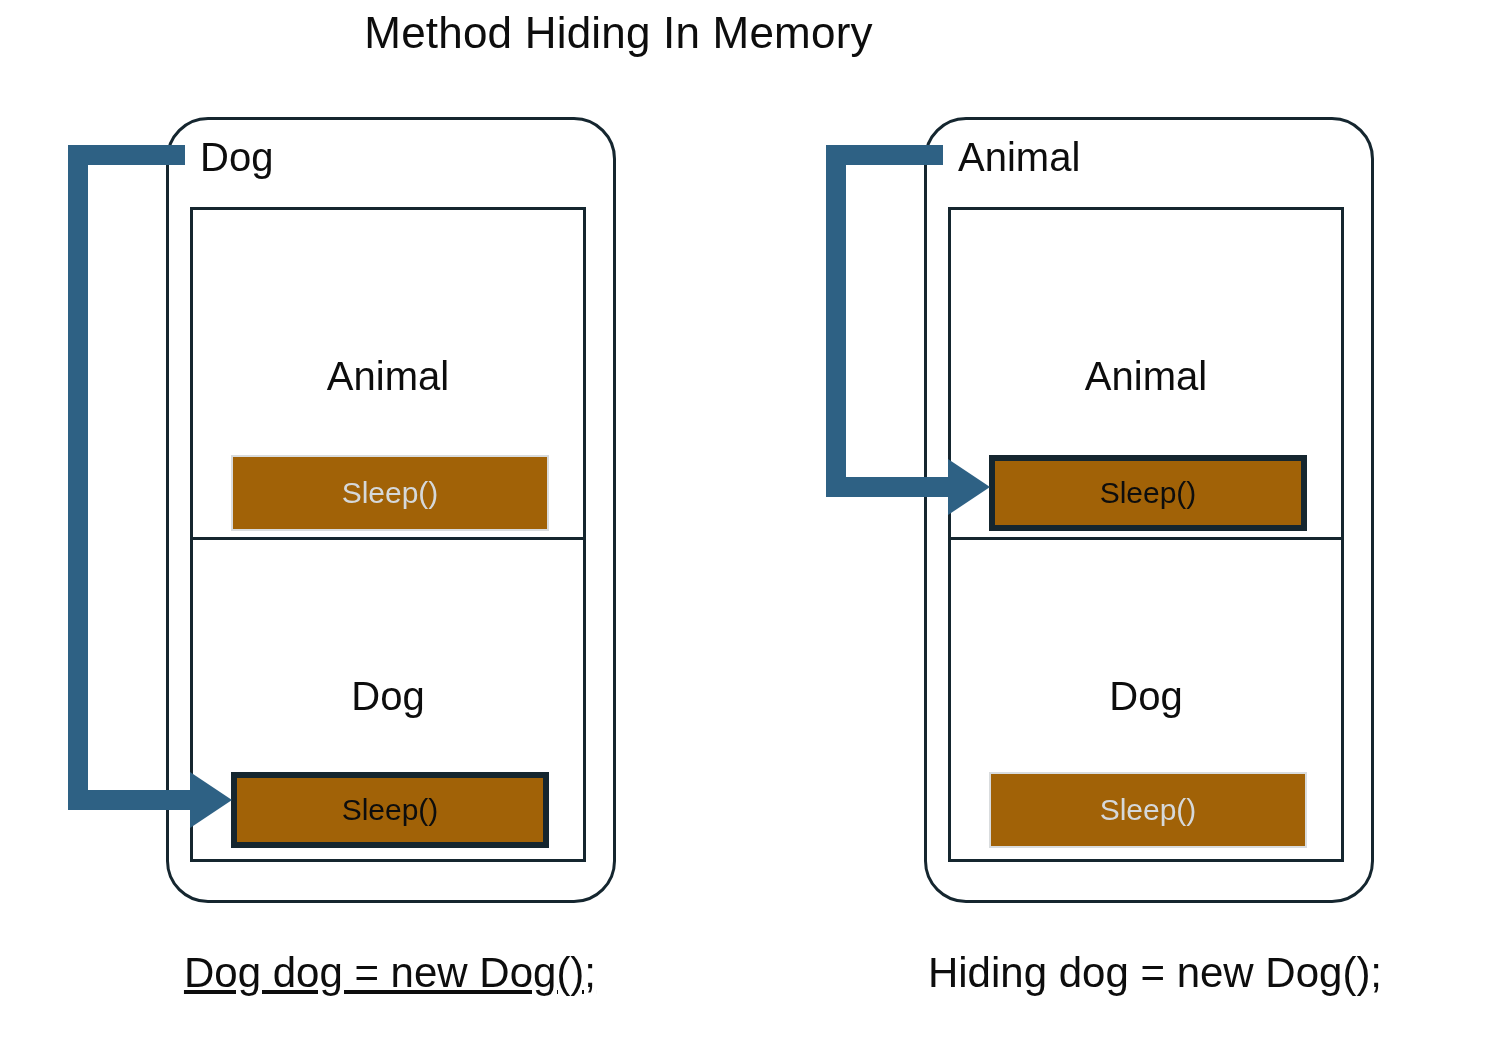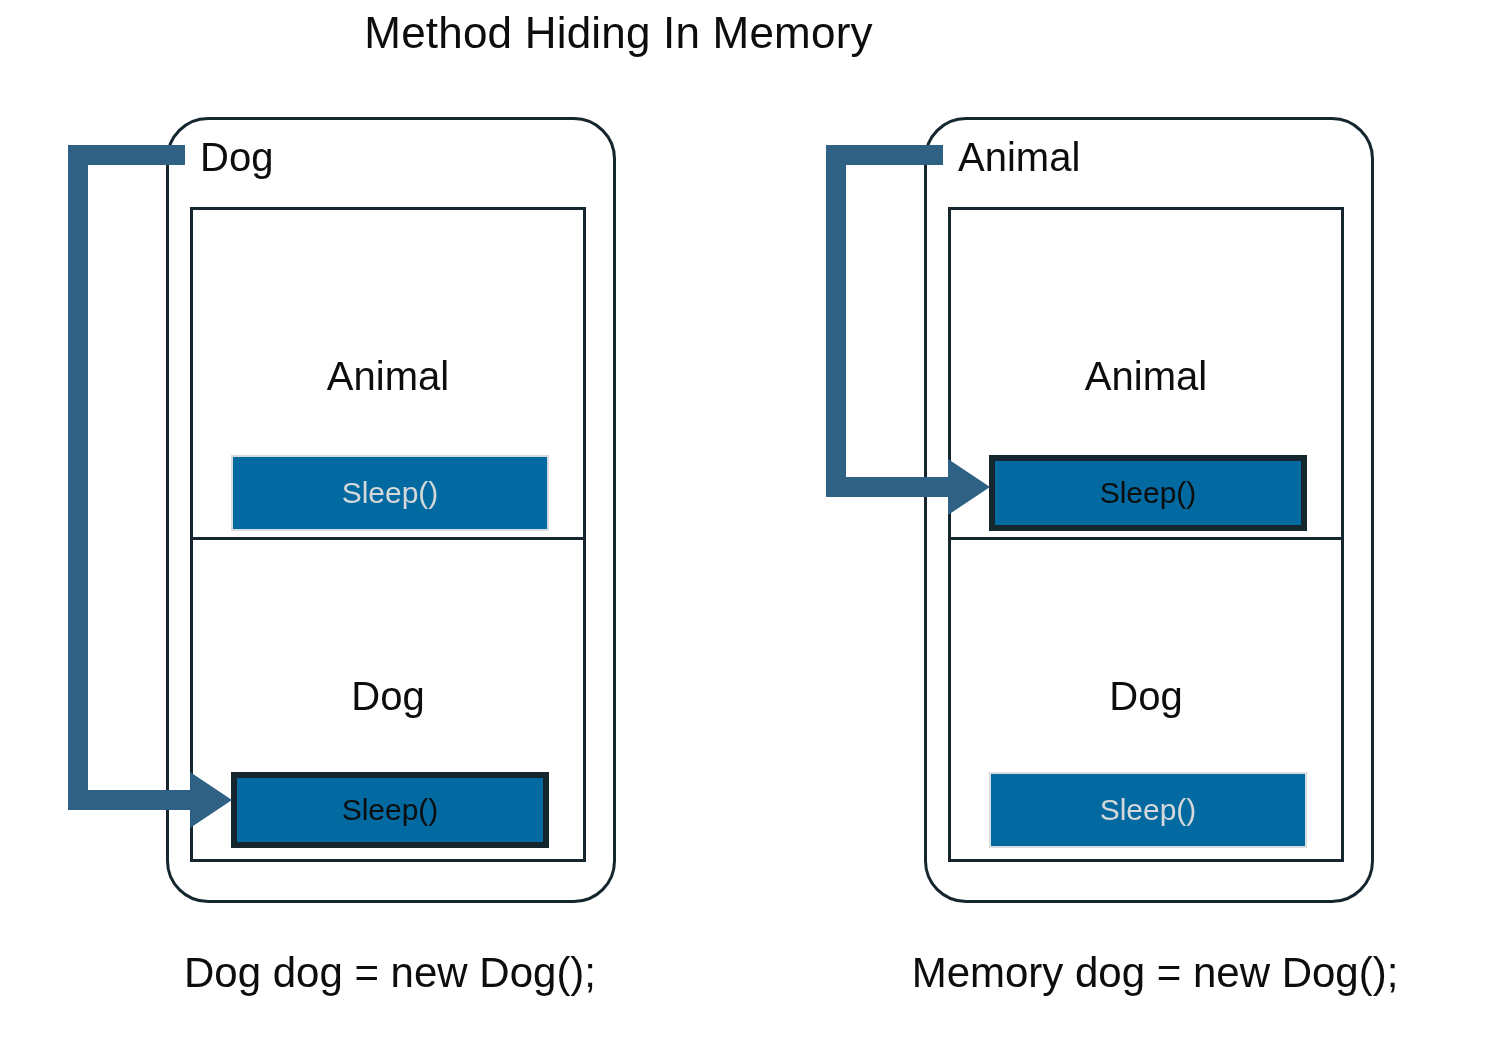--- a/index.html
+++ b/index.html
@@ -117,21 +117,21 @@
     position: absolute;
     left: 38px;
     width: 318px;
     height: 76px;
     box-sizing: border-box;
     display: flex;
     align-items: center;
     justify-content: center;
     font-size: 30px;
     line-height: 36px;
-    background: #0369a1;
+    background: #a16207;
     white-space: nowrap;
   }
   .section-top .method-box    { top: 245px; }
   .section-bottom .method-box { top: 232px; }
 
   .method-active {
     border: 6px solid #15262f;
     color: #0d0d0d;
   }
   .method-muted {
@@ -153,21 +153,21 @@
   .caption {
     position: absolute;
     top: 947px;
     width: 620px;
     text-align: center;
     font-size: 42px;
     line-height: 52px;
     color: #0d0d0d;
     white-space: nowrap;
   }
-  .caption-left  { left: 80px; }
+  .caption-left  { left: 80px; text-decoration: underline; }
   .caption-right { left: 845px; }
 </style>
 </head>
 <body>
 
 <div id="stage">
 
   <div class="diagram-title">Method Hiding In Memory</div>
 
   <div class="panel panel-left">
@@ -205,21 +205,21 @@
       </div>
 
       <div class="section section-bottom">
         <div class="section-label">Dog</div>
         <div class="method-box method-muted">Sleep()</div>
       </div>
 
     </div>
   </div>
 
-  <div class="caption caption-right">Memory dog = new Dog();</div>
+  <div class="caption caption-right">Hiding dog = new Dog();</div>
 
   <svg id="arrow-layer" viewBox="0 0 1512 1042" width="1512" height="1042">
 
     <g>
       <path d="M 185,155 L 78,155 L 78,800 L 196,800" fill="none" stroke="#2e6184" stroke-width="20" stroke-linecap="butt" stroke-linejoin="miter"></path>
       <polygon points="190,772 232,800 190,828" fill="#2e6184"></polygon>
     </g>
 
     <g>
       <path d="M 943,155 L 836,155 L 836,487 L 954,487" fill="none" stroke="#2e6184" stroke-width="20" stroke-linecap="butt" stroke-linejoin="miter"></path>

